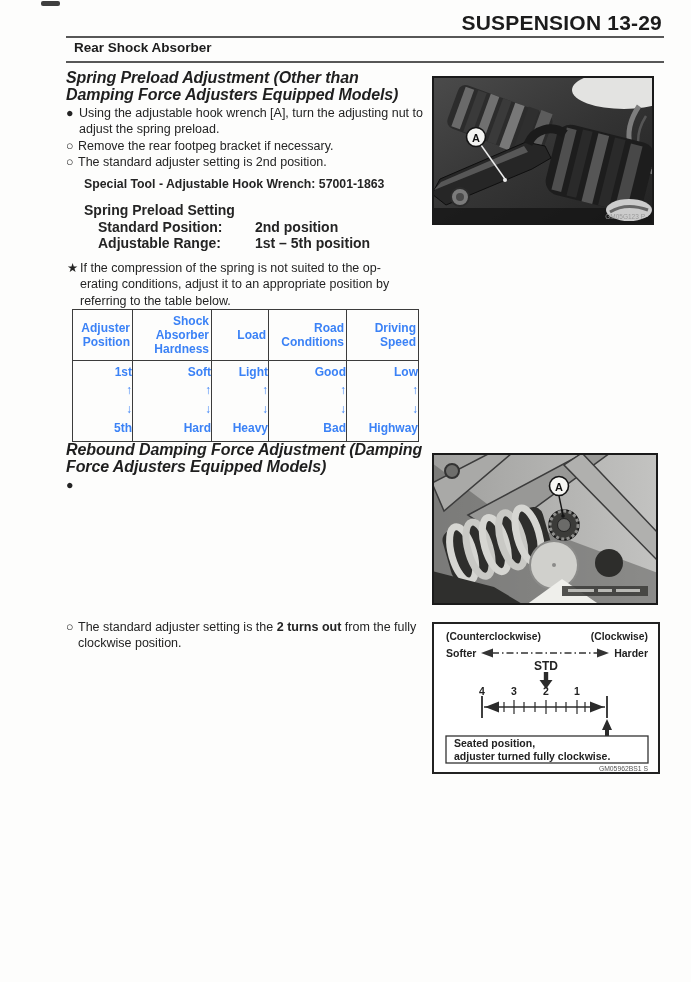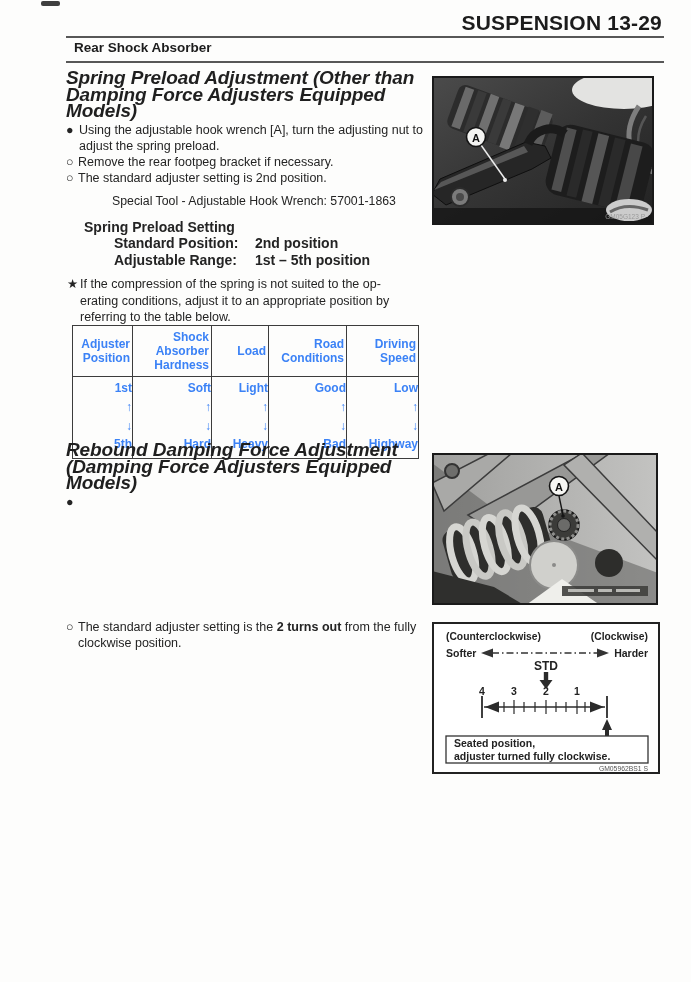--- a/index.html
+++ b/index.html
@@ -10,28 +10,28 @@
   .rule{position:absolute;left:66px;width:598px;height:2px;background:#3a3a3a;opacity:.85;}
   .rule1{top:36px;}
   .rule2{top:61px;}
   .sec-label{position:absolute;top:40px;left:74px;font-size:13.5px;font-weight:bold;color:#1c1c1c;}
 
   .leftcol{position:absolute;left:66px;width:358px;font-size:12.5px;line-height:16.3px;color:#242424;}
   .col1{top:70px;}
   .col2{top:442px;width:362px;}
   .col3{top:619px;width:368px;}
 
-  h3.ital{margin:0 0 2px 0;font-size:19px;line-height:16.5px;font-weight:bold;font-style:italic;color:#1f1f1f;letter-spacing:-.1px;}
+  h3.ital{margin:0 0 2px 0;font-size:16px;line-height:16.5px;font-weight:bold;font-style:italic;color:#1f1f1f;letter-spacing:-.1px;}
   .li{position:relative;padding-left:13px;margin:0;}
   .li .mk{position:absolute;left:0;top:0;}
   .li.circ{padding-left:12px;}
-  .special{margin:6px 0 0 18px;font-weight:normal;font-size:12.3px;text-align:center;}
+  .special{margin:6px 0 0 18px;font-weight:bold;font-size:12.3px;}
   .setting{margin:10px 0 0 18px;font-size:14px;line-height:16.5px;}
   .setting .st-title{font-weight:bold;}
-  .set-row{display:flex;margin-left:30px;font-weight:bold;}
+  .set-row{display:flex;margin-left:14px;font-weight:bold;gap:16px;}
   .set-row .lab{width:141px;}
   .starnote{position:relative;padding-left:14px;margin-top:8px;}
   .starnote .mk{position:absolute;left:1px;top:0;}
   .tb-caption{margin:12px 0 3px 4px;font-weight:bold;font-size:12.5px;}
   table.preload{border-collapse:collapse;margin-left:6px;}
   table.preload td,table.preload th{border:1.4px solid #3c3c3c;font-size:12px;font-weight:bold;
       text-align:right;vertical-align:middle;color:#3b82f6;padding:1px 2px;}
   table.preload th{height:48px;line-height:14px;}
   table.preload td{padding:2px 0 4px 0;}
   table.preload td div{line-height:18.6px;}

